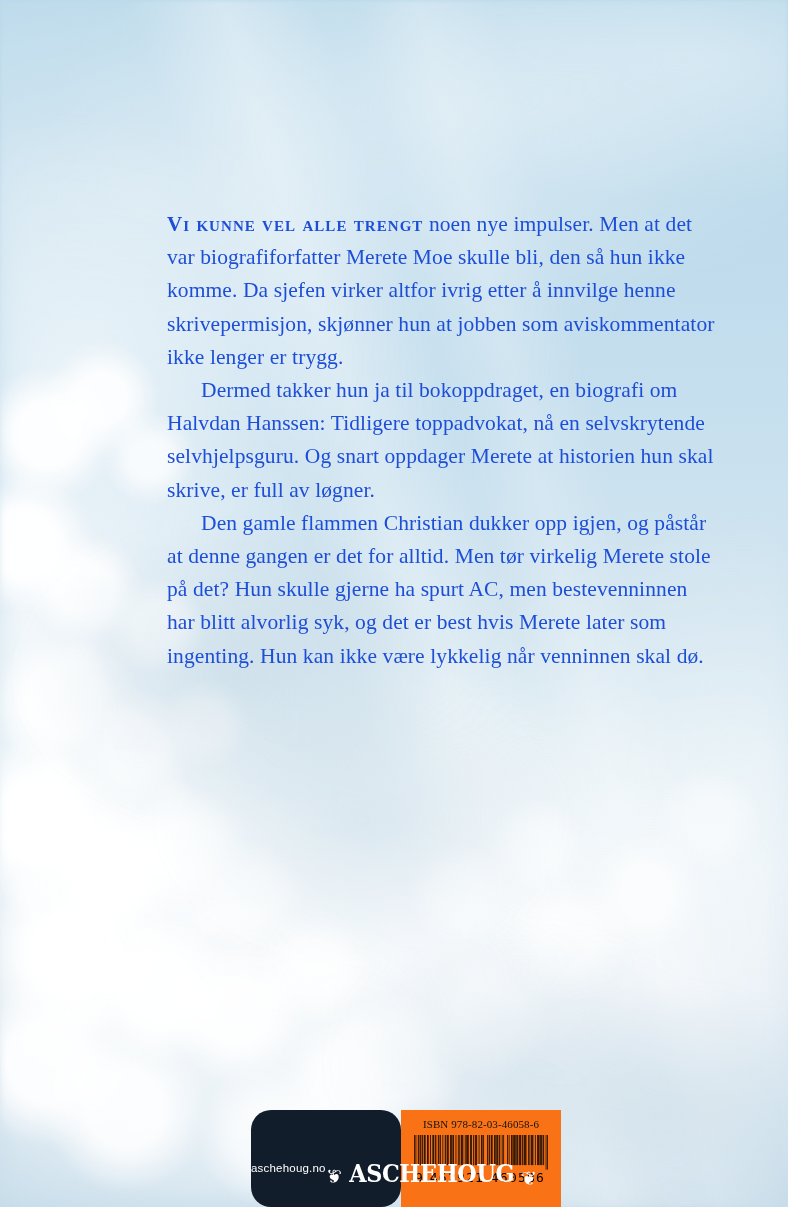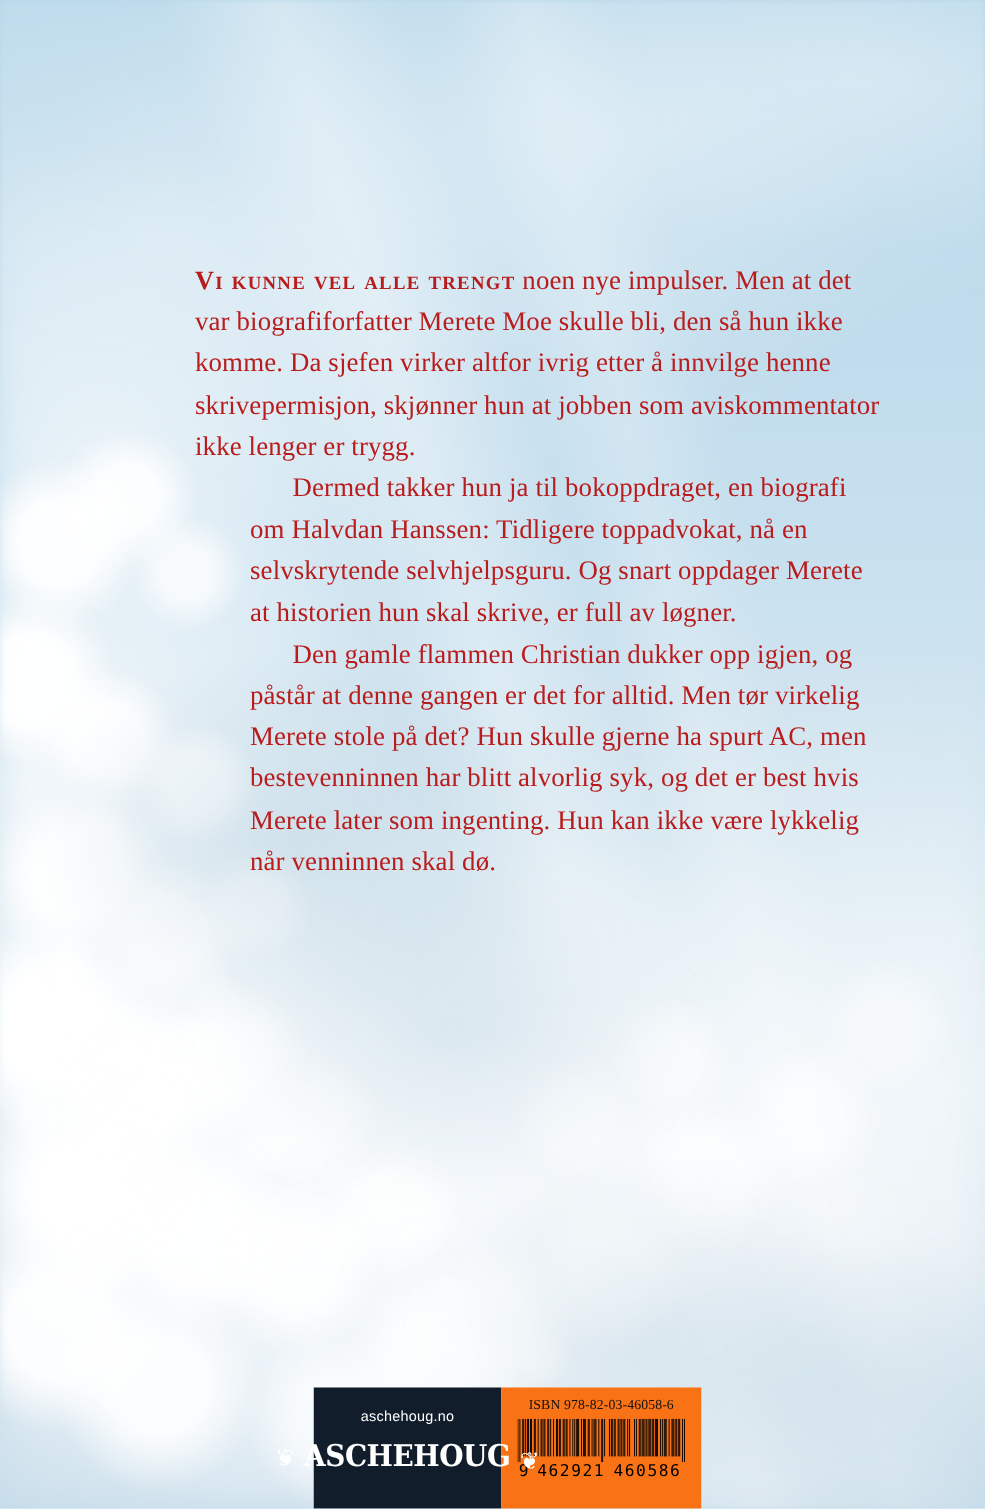--- a/index.html
+++ b/index.html
@@ -129,34 +129,33 @@
       radial-gradient(40% 18% at 30% 56%, rgba(150,186,208,.30) 0%, rgba(150,186,208,0) 70%),
       radial-gradient(36% 16% at 46% 68%, rgba(150,186,208,.26) 0%, rgba(150,186,208,0) 72%),
       radial-gradient(34% 16% at 66% 88%, rgba(150,186,208,.24) 0%, rgba(150,186,208,0) 72%),
       radial-gradient(30% 14% at 86% 92%, rgba(150,186,208,.20) 0%, rgba(150,186,208,0) 74%);
     filter: blur(10px);
   }
 
   
   .blurb {
     position: absolute;
-    left: 156px;
+    left: 167px;
     top: 208px;
     width: 548px;
-    color: #b91c1c;
+    color: #1d4ed8;
     font-size: 21.5px;
     line-height: 33.2px;
     letter-spacing: .1px;
   }
   .blurb p {
     margin: 0;
   }
   .blurb p.indent {
     text-indent: 34px;
-    margin-left: 44px;
   }
   .blurb p.spaced {
     margin-top: 33px;
   }
   .smallcaps {
     font-variant: small-caps;
     font-weight: bold;
     letter-spacing: 1.05px;
     font-size: 21px;
   }
@@ -172,25 +171,26 @@
     width: 310px;
     height: 97px;
     display: flex;
     align-items: stretch;
   }
 
   .publisher-block {
     width: 150px;
     background: #121d2c;
     display: flex;
-    flex-direction: column;
+    flex-direction: row;
     align-items: center;
     justify-content: flex-start;
     padding-top: 18px;
     box-sizing: border-box;
+    border-radius: 20px;
   }
   .publisher-url {
     color: #ffffff;
     font-family: "Liberation Sans", "DejaVu Sans", sans-serif;
     font-size: 11.5px;
     letter-spacing: .2px;
   }
   .publisher-logo {
     margin-top: 13px;
     display: flex;

